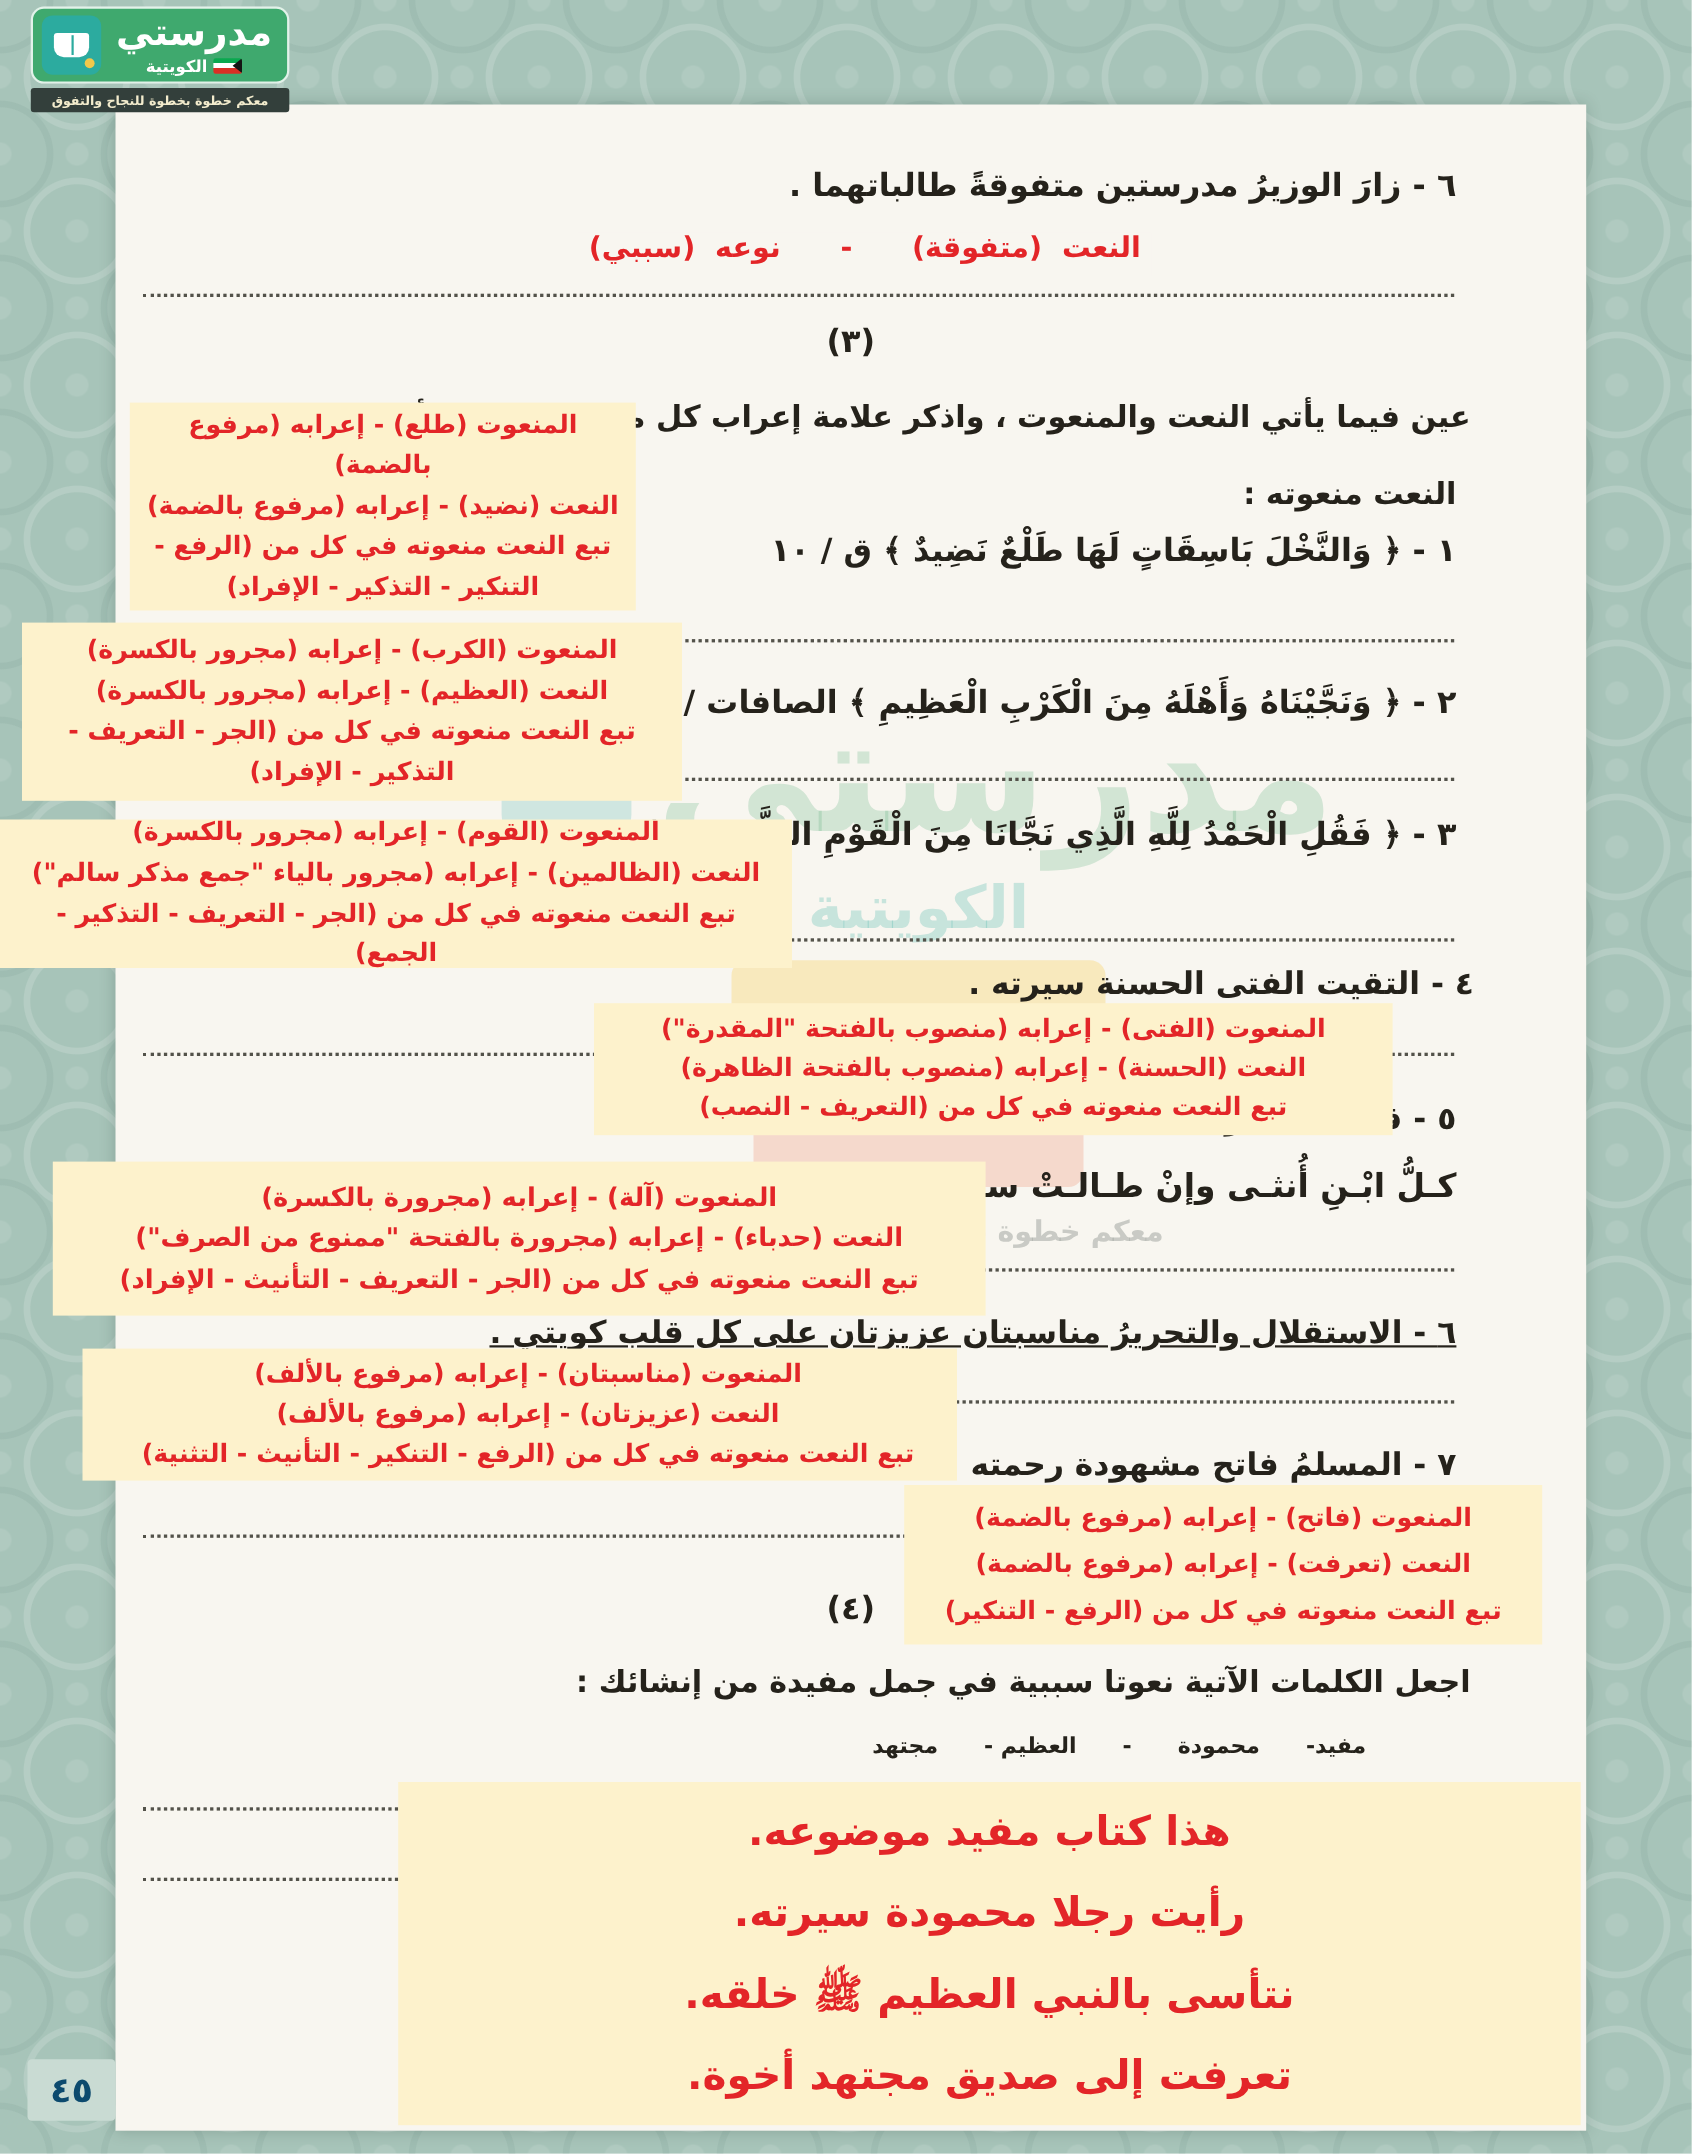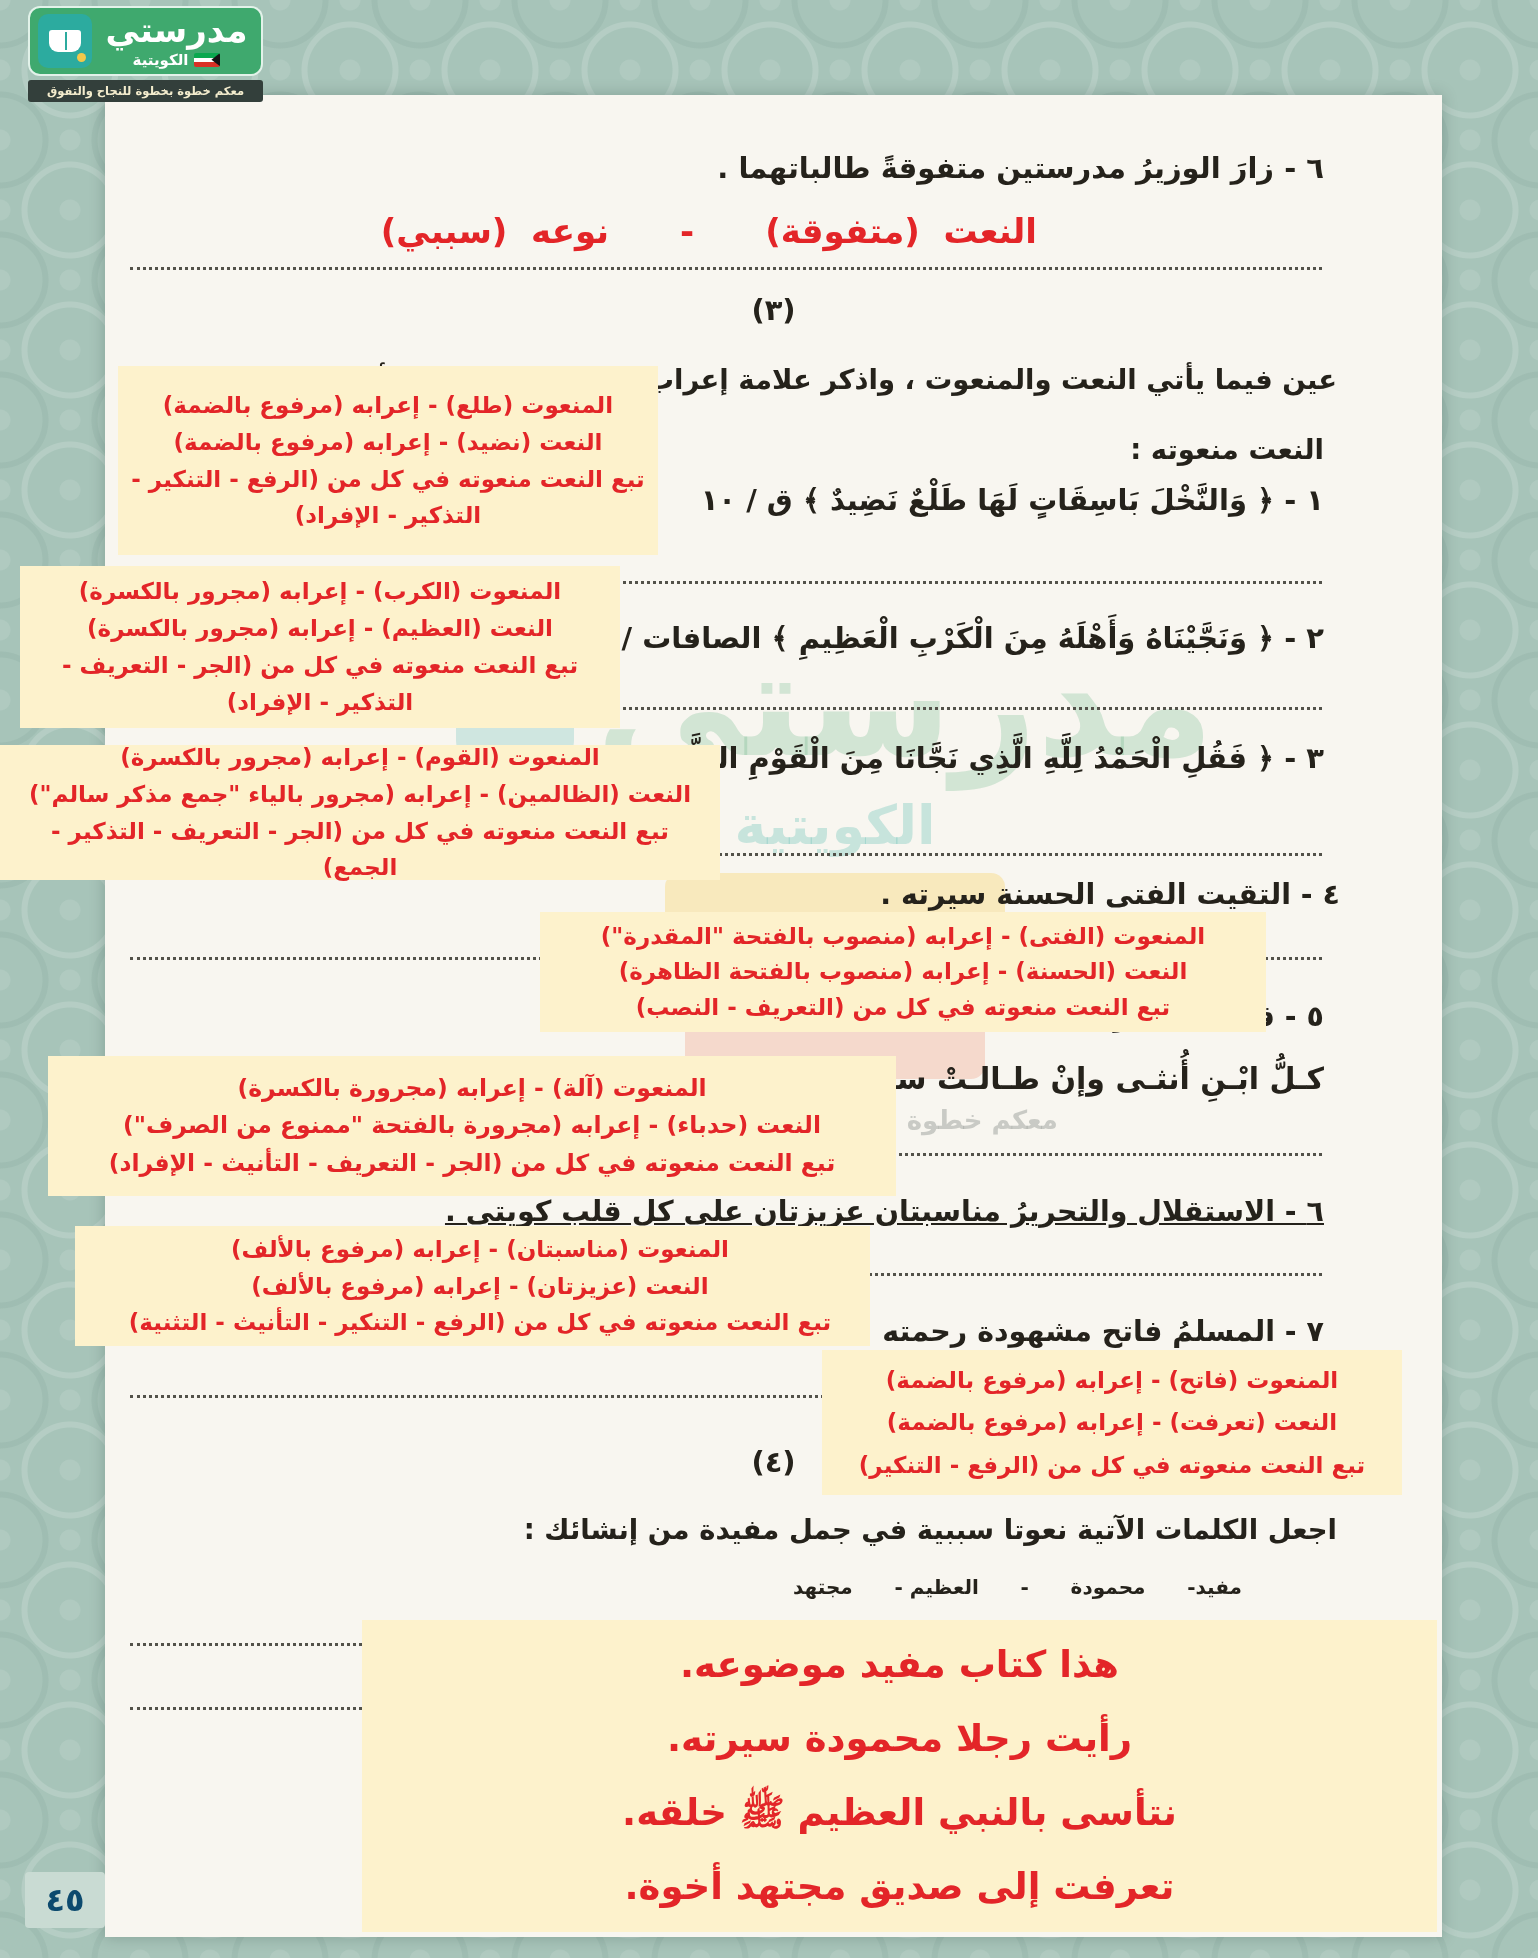--- a/index.html
+++ b/index.html
@@ -24,37 +24,37 @@
   
   .t {
     position:absolute; direction:rtl; white-space:nowrap;
     color:#25221b; z-index:2; font-weight:700; font-size:29px;
   }
   .t.center { left:0; width:100%; text-align:center; }
   .t.reg { font-weight:600; font-size:27.5px; }
 
   .q6ans {
     position:absolute; top:116px; right:395px; z-index:3;
-    direction:rtl; white-space:pre; font-weight:700; font-size:34px;
+    direction:rtl; white-space:pre; font-weight:700; font-size:26px;
     color:#e32528; background:#f8f6f0; padding:0 10px 10px;
   }
 
   .dots {
     position:absolute; left:25px; width:1192px; height:0;
     border-bottom:3.5px dotted #53524a; z-index:1;
   }
 
   .ansbox {
     position:absolute; z-index:5; background:#fdf2cc; color:#e32528;
     direction:rtl; text-align:center; font-weight:700; font-size:23px;
     line-height:1.6; display:flex; flex-direction:column; justify-content:center;
     padding:4px 10px;
   }
   .ansline { white-space:normal; }
-  .b1 { left:118px;  top:366px;  width:540px;  height:189px; }
+  .b1 { left:118px;  top:366px;  width:460px;  height:189px; }
   .b2 { left:20px;   top:566px;  width:600px;  height:162px; }
   .b3 { left:0px;    top:745px;  width:720px;  height:135px; }
   .b4 { left:540px;  top:912px;  width:726px;  height:120px; line-height:1.55; }
   .b5 { left:48px;   top:1056px; width:848px;  height:140px; font-size:23.5px; }
   .b6 { left:75px;   top:1226px; width:795px;  height:120px;padding-left:25px; }
   .b7 { left:822px;  top:1350px; width:580px;  height:145px; line-height:1.85; }
   .b8 { left:362px;  top:1620px; width:1075px; height:312px; font-size:37px; line-height:2.0; }
 
   
   .logo { position:absolute; left:28px; top:6px; width:235px; z-index:6; direction:rtl; }

